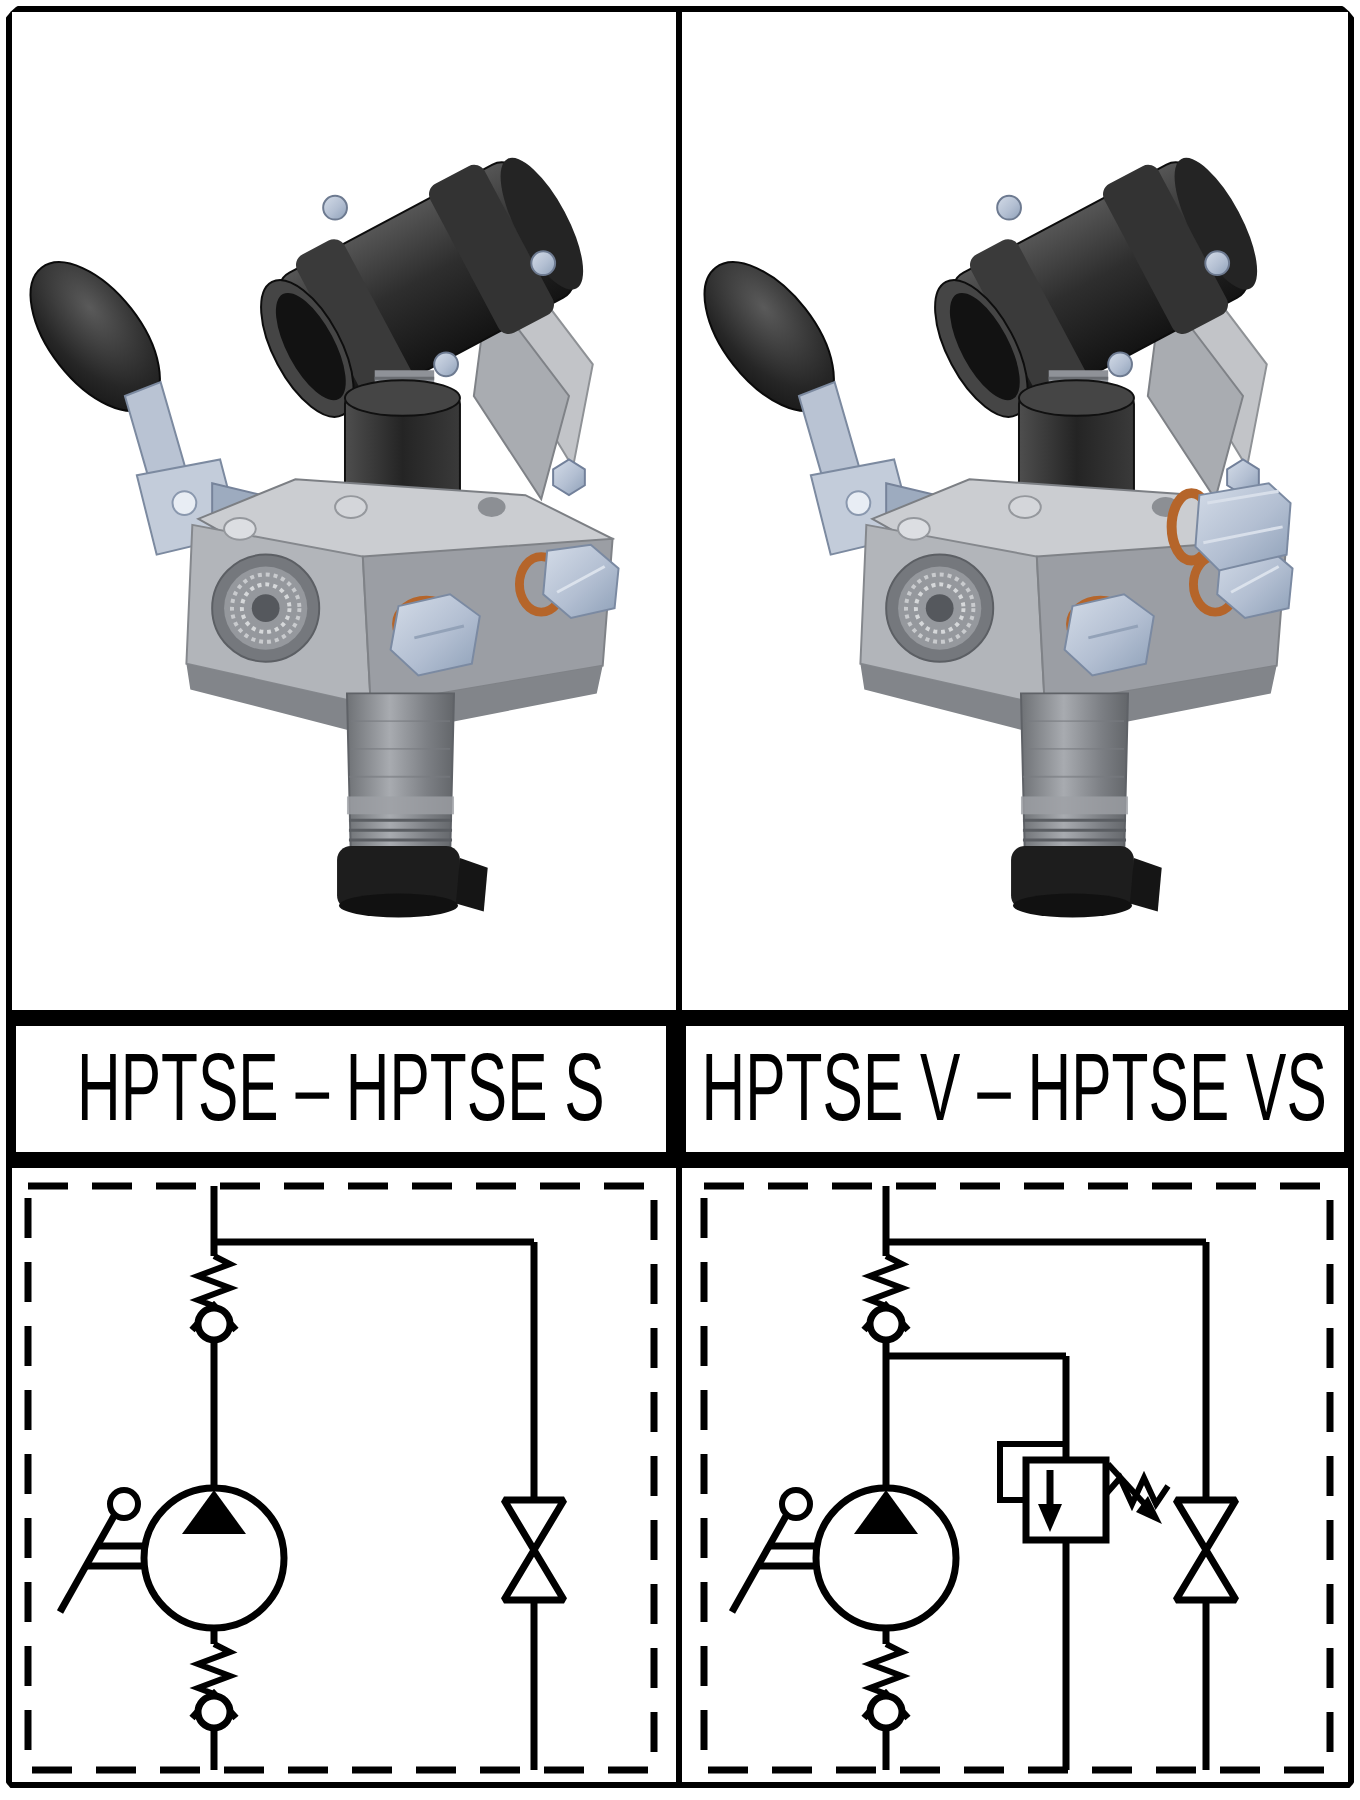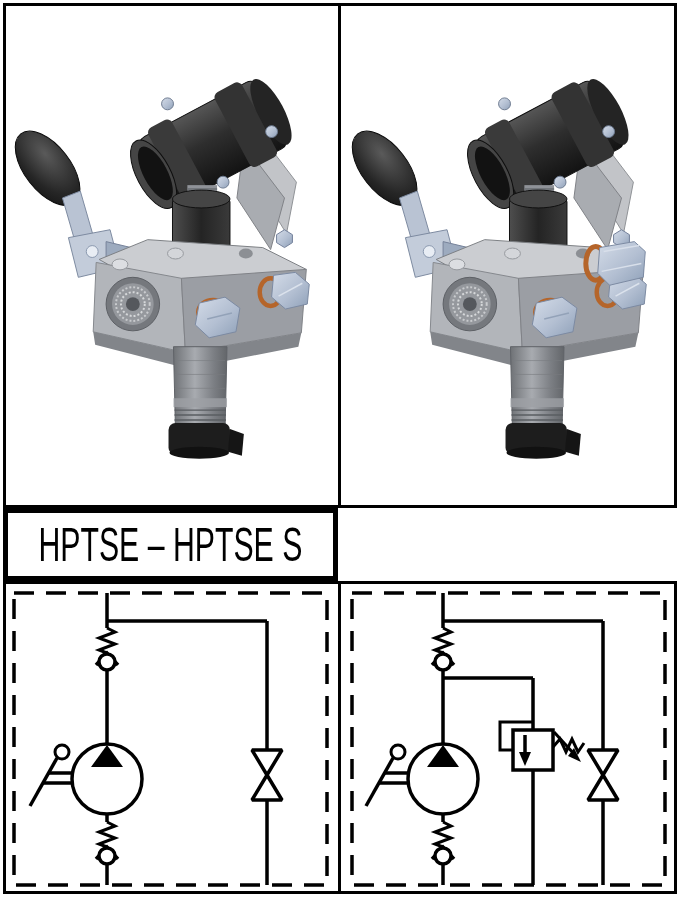--- a/index.html
+++ b/index.html
@@ -1,17 +1,17 @@
 <!DOCTYPE html>
 <html><head>
 <meta charset="utf-8">
 <style>
   html,body{margin:0;padding:0;background:#fff;}
   .page{position:relative;width:680px;height:900px;background:#ffffff;
-        font-family:"Liberation Sans",sans-serif;overflow:hidden;}
+        font-family:"Liberation Sans",sans-serif;overflow:hidden;border-radius:19px;}
   .frame{position:absolute;box-sizing:border-box;border:3px solid #000;background:#fff;}
   .vdiv{position:absolute;background:#000;}
   .label-cell{position:absolute;box-sizing:border-box;border:5px solid #000;background:#fff;
               display:flex;align-items:center;justify-content:center;overflow:hidden;}
   .label-text{display:inline-block;font-size:48px;line-height:1;color:#000;
               transform:scaleX(0.63);white-space:nowrap;letter-spacing:0px;}
   svg{position:absolute;display:block;}
 </style>
 </head>
 <body>
@@ -129,20 +129,23 @@
       <ellipse cx="258" cy="262" rx="10" ry="17" fill="none" stroke="#b5652a" stroke-width="5"></ellipse>
       <path d="M262,246 L297,240 L308,250 L306,276 L272,284 L260,272 Z" fill="url(#gHex)" stroke="#7b8aa2"></path>
       <path d="M266,250 L302,244 M264,270 L304,262" stroke="#d8dfea" stroke-width="1.5"></path>
     </g>
   </svg>
   <div class="vdiv" style="left:338px;top:3px;width:3px;height:505px;"></div>
 
   <div class="label-cell" style="left:3px;top:508px;width:335px;height:73px;">
     <span class="label-text">HPTSE – HPTSE S</span>
   </div>
+  <div class="label-cell" style="left:338px;top:508px;width:339px;height:73px;">
+    <span class="label-text">HPTSE V – HPTSE VS</span>
+  </div>
 
   <div class="frame" style="left:3px;top:581px;width:674px;height:313px;"></div>
 
   <svg style="left:3px;top:582px;" width="337" height="312" viewBox="0 0 337 312">
     <rect x="11" y="11" width="313" height="292" fill="none" stroke="#000" stroke-width="3.5" stroke-dasharray="20 12"></rect>
     <path d="M104,11 V46 M104,39 H264 M264,39 V168 M104,88 V164 M104,232 V240 M104,282 V303 M264,218 V303" fill="none" stroke="#000" stroke-width="3.5"></path>
     <use href="#circ-check" x="104" y="46"></use>
     <use href="#circ-pump" x="104" y="197"></use>
     <use href="#circ-check" x="104" y="240"></use>
     <use href="#circ-needle" x="264" y="193"></use>

